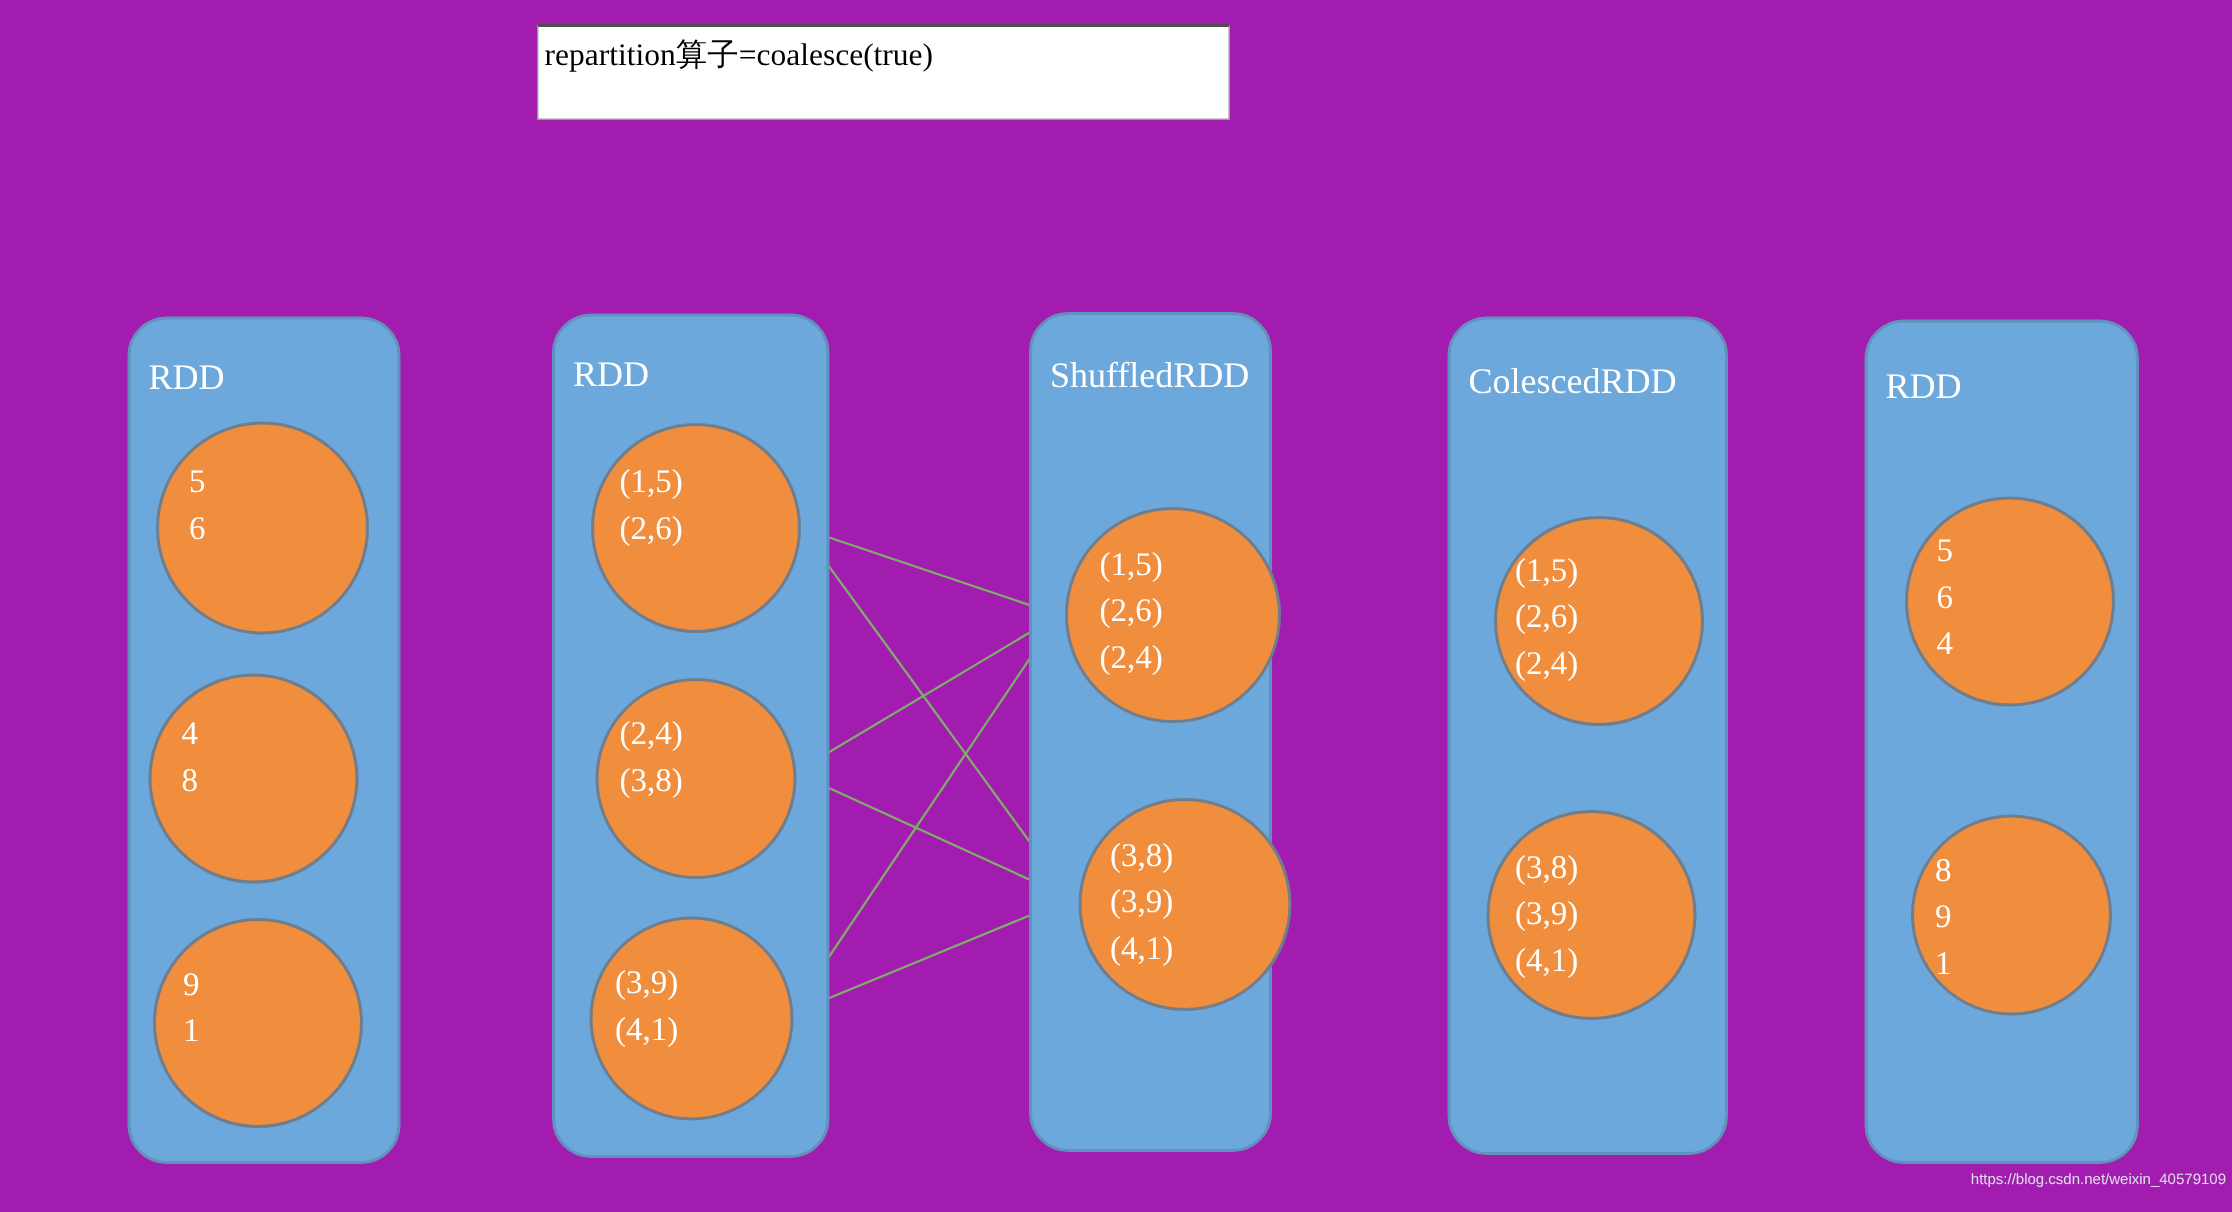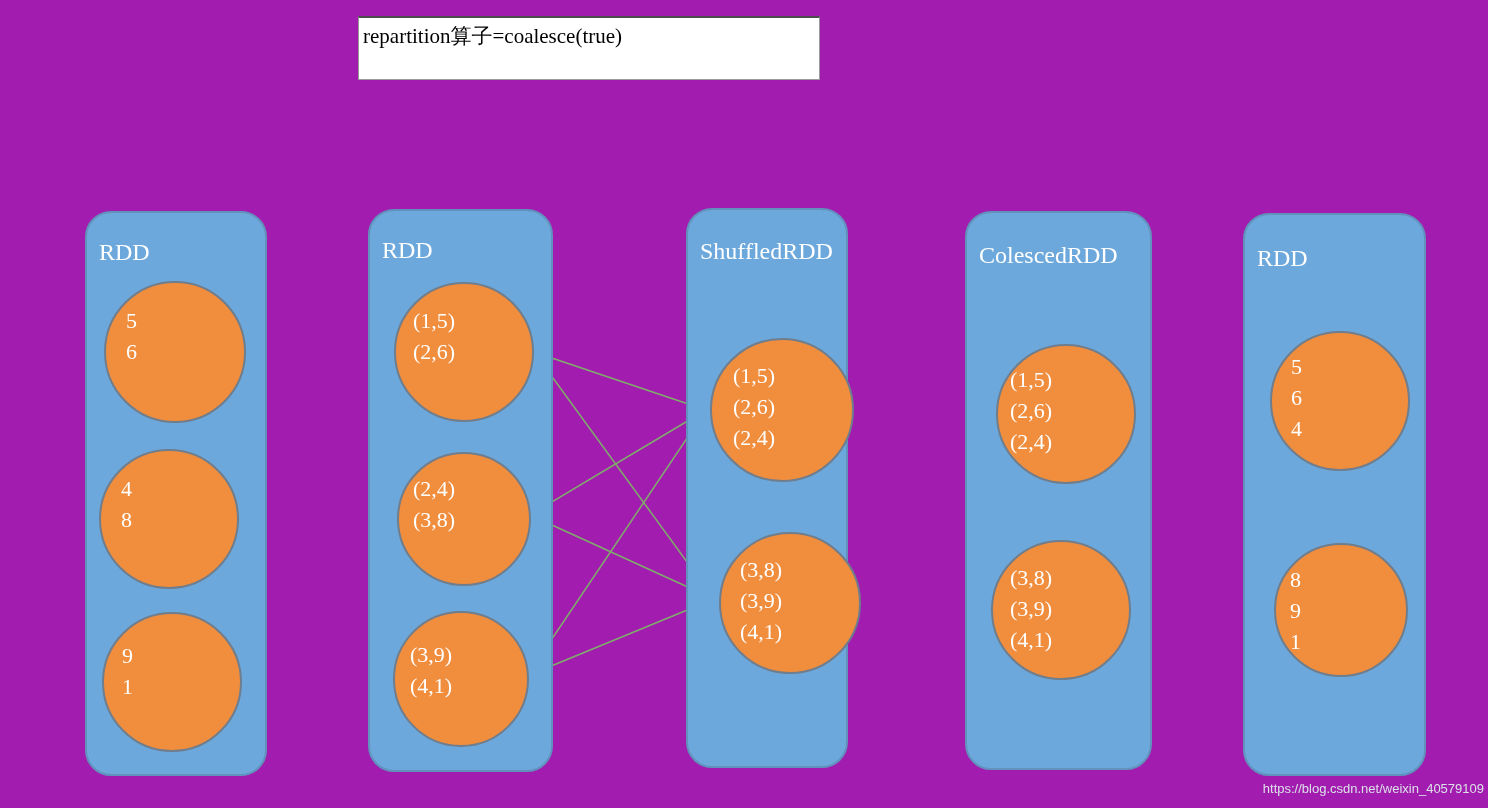--- a/index.html
+++ b/index.html
@@ -50,21 +50,21 @@
   }
   .ctext{position:absolute;left:18px;top:20px;}
   .ctext .cline{display:block;white-space:nowrap;}
   
   #edges{position:absolute;left:0;top:0;pointer-events:none;}
   #edges line{stroke:#7FAE6B;stroke-width:1.5;}
   
   .watermark{
     position:absolute;right:4px;top:781px;
     font-family:"Liberation Sans","DejaVu Sans",sans-serif;
-    font-size:13px;color:#DCE0E8;
+    font-size:10px;color:#DCE0E8;
     white-space:nowrap;
   }
 </style>
 </head>
 <body>
 
 <div id="stage">
 
   <div class="title-box">
     <span class="title-text">repartition算子=coalesce(true)</span>

